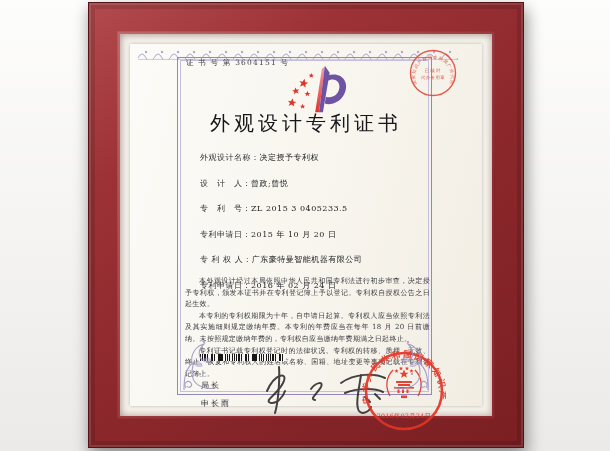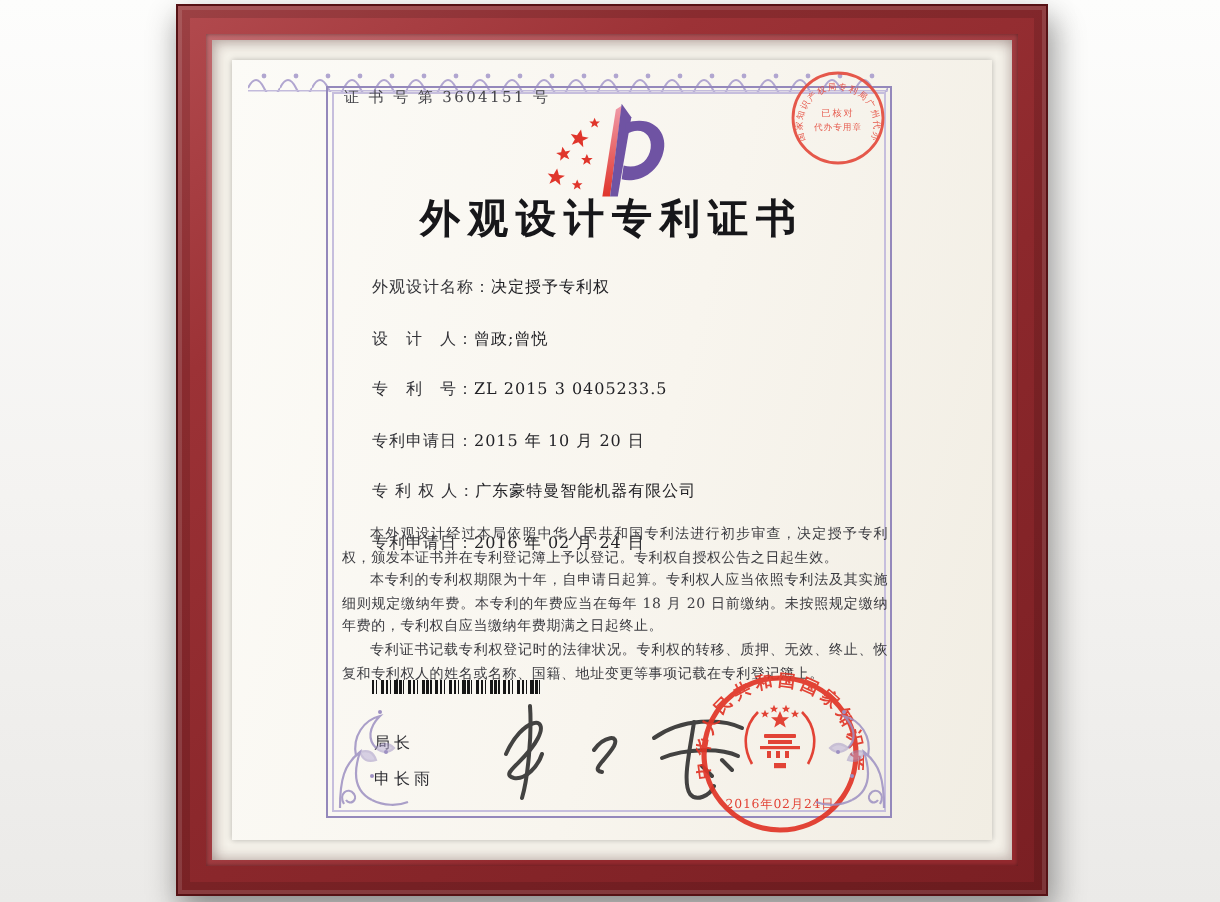--- a/index.html
+++ b/index.html
@@ -5,21 +5,21 @@
   * { margin:0; padding:0; box-sizing:border-box; }
   html,body { width:610px; height:451px; }
   .stage {
     position:relative; width:610px; height:451px; overflow:hidden;
     background: linear-gradient(180deg,#fdfdfc 0%,#f4f3f1 55%,#ebeae8 100%);
     font-family:"DejaVu Serif","Liberation Serif",serif;
   }
   .frame {
     position:absolute; left:88px; top:2px; width:436px; height:446px;
     background: linear-gradient(145deg,#b24a4e 0%,#9c3236 25%,#8c282c 55%,#7a1f23 100%);
-    border:1px solid #561215; padding:14px;
+    border:1px solid #561215; padding:28px;
     box-shadow: inset 0 0 0 2px rgba(255,255,255,.12), inset 0 0 0 6px rgba(0,0,0,.12),
                 0 6px 14px rgba(0,0,0,.30), 6px 8px 14px rgba(0,0,0,.16);
   }
   .lip {
     width:100%; height:100%; padding:3px;
     background: linear-gradient(135deg,#c06a6e,#93292e 70%);
     box-shadow: inset 0 0 2px rgba(0,0,0,.4);
   }
   .mat {
     width:100%; height:100%; padding:10px; background:#f5f2ea;
@@ -37,21 +37,21 @@
     pointer-events:none;
   }
   .certno {
     position:absolute; left:56px; top:14px;
     font-size:7.5px; letter-spacing:1.2px; color:#45454a;
   }
   .agency-seal { position:absolute; left:278px; top:4px; width:50px; height:50px; opacity:.9; }
   .logo { position:absolute; left:155px; top:18px; width:70px; height:58px; }
   .title {
     position:absolute; top:66px; left:0; width:100%; text-align:center;
-    font-size:20px; font-weight:700; letter-spacing:4px; color:#17171a;
+    font-size:20px; font-weight:400; letter-spacing:4px; color:#17171a;
   }
   .fields { position:absolute; top:108px; left:70px; right:50px; }
   .frow { font-size:8px; color:#2c2c30; margin-bottom:14.5px; letter-spacing:.5px; }
   .flabel { color:#333338; }
   .fvalue { color:#222226; }
   .bodytext { position:absolute; top:232px; left:55px; right:52px; }
   .bodytext p {
     font-size:7px; line-height:1.66; color:#3b3b40; text-align:justify;
     text-indent:2em; letter-spacing:.3px;
   }

